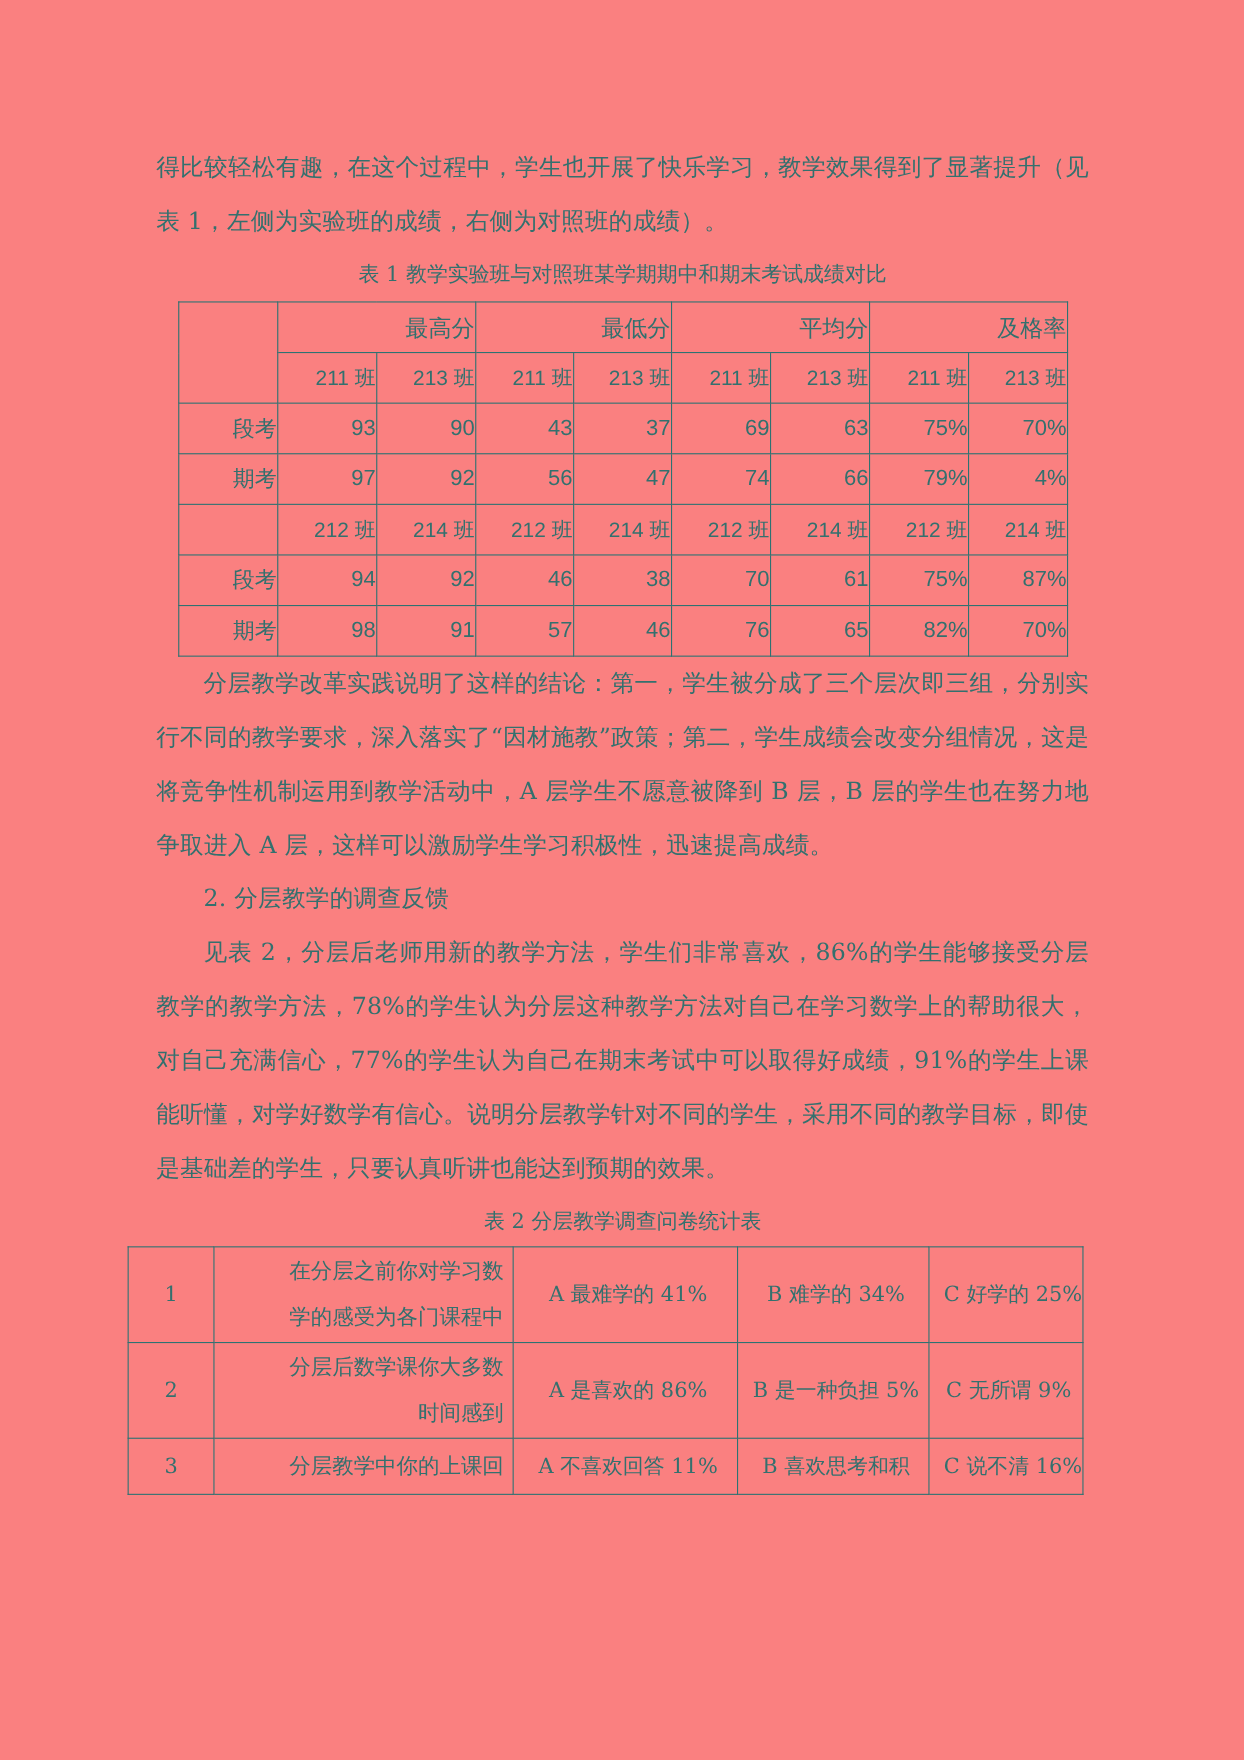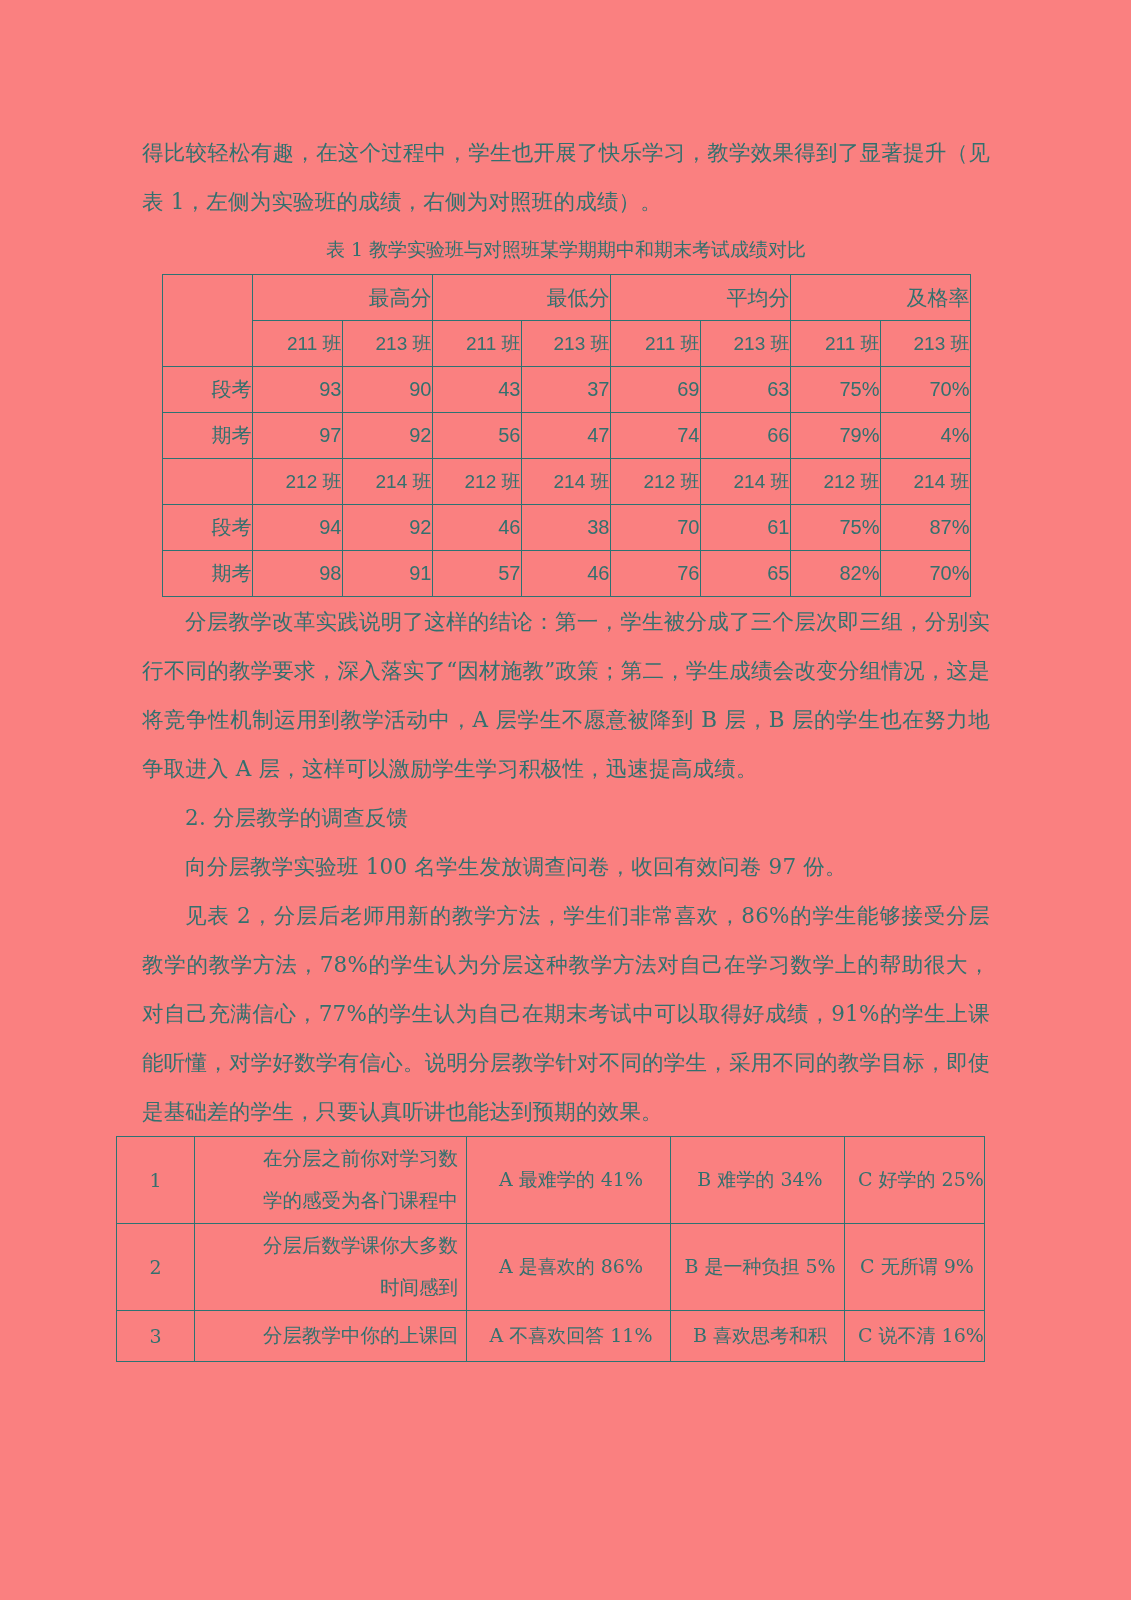--- a/index.html
+++ b/index.html
@@ -210,23 +210,23 @@
           <td class="num">65</td>
           <td class="num">82%</td>
           <td class="num">70%</td>
         </tr>
       </tbody>
     </table>
     </div>
 
     <p class="body-text indent2">分层教学改革实践说明了这样的结论：第一，学生被分成了三个层次即三组，分别实行不同的教学要求，深入落实了“因材施教”政策；第二，学生成绩会改变分组情况，这是将竞争性机制运用到教学活动中，A 层学生不愿意被降到 B 层，B 层的学生也在努力地争取进入 A 层，这样可以激励学生学习积极性，迅速提高成绩。</p>
     <p class="body-text indent2">2. 分层教学的调查反馈</p>
-    <p class="body-text indent2">向分层教学实验班 100 名学生发放调查问卷，收回有效问卷 97 份。</p>
     <p class="body-text indent2">见表 2，分层后老师用新的教学方法，学生们非常喜欢，86%的学生能够接受分层教学的教学方法，78%的学生认为分层这种教学方法对自己在学习数学上的帮助很大，对自己充满信心，77%的学生认为自己在期末考试中可以取得好成绩，91%的学生上课能听懂，对学好数学有信心。说明分层教学针对不同的学生，采用不同的教学目标，即使是基础差的学生，只要认真听讲也能达到预期的效果。</p>
 
+    <p class="tbl-caption">表 2 分层教学调查问卷统计表</p>
 
     <div style="margin-left:-26px; width:868px;">
     <table class="t2">
       <colgroup>
         <col style="width:78px">
         <col style="width:272px">
         <col style="width:204px">
         <col style="width:174px">
         <col style="width:140px">
       </colgroup>

